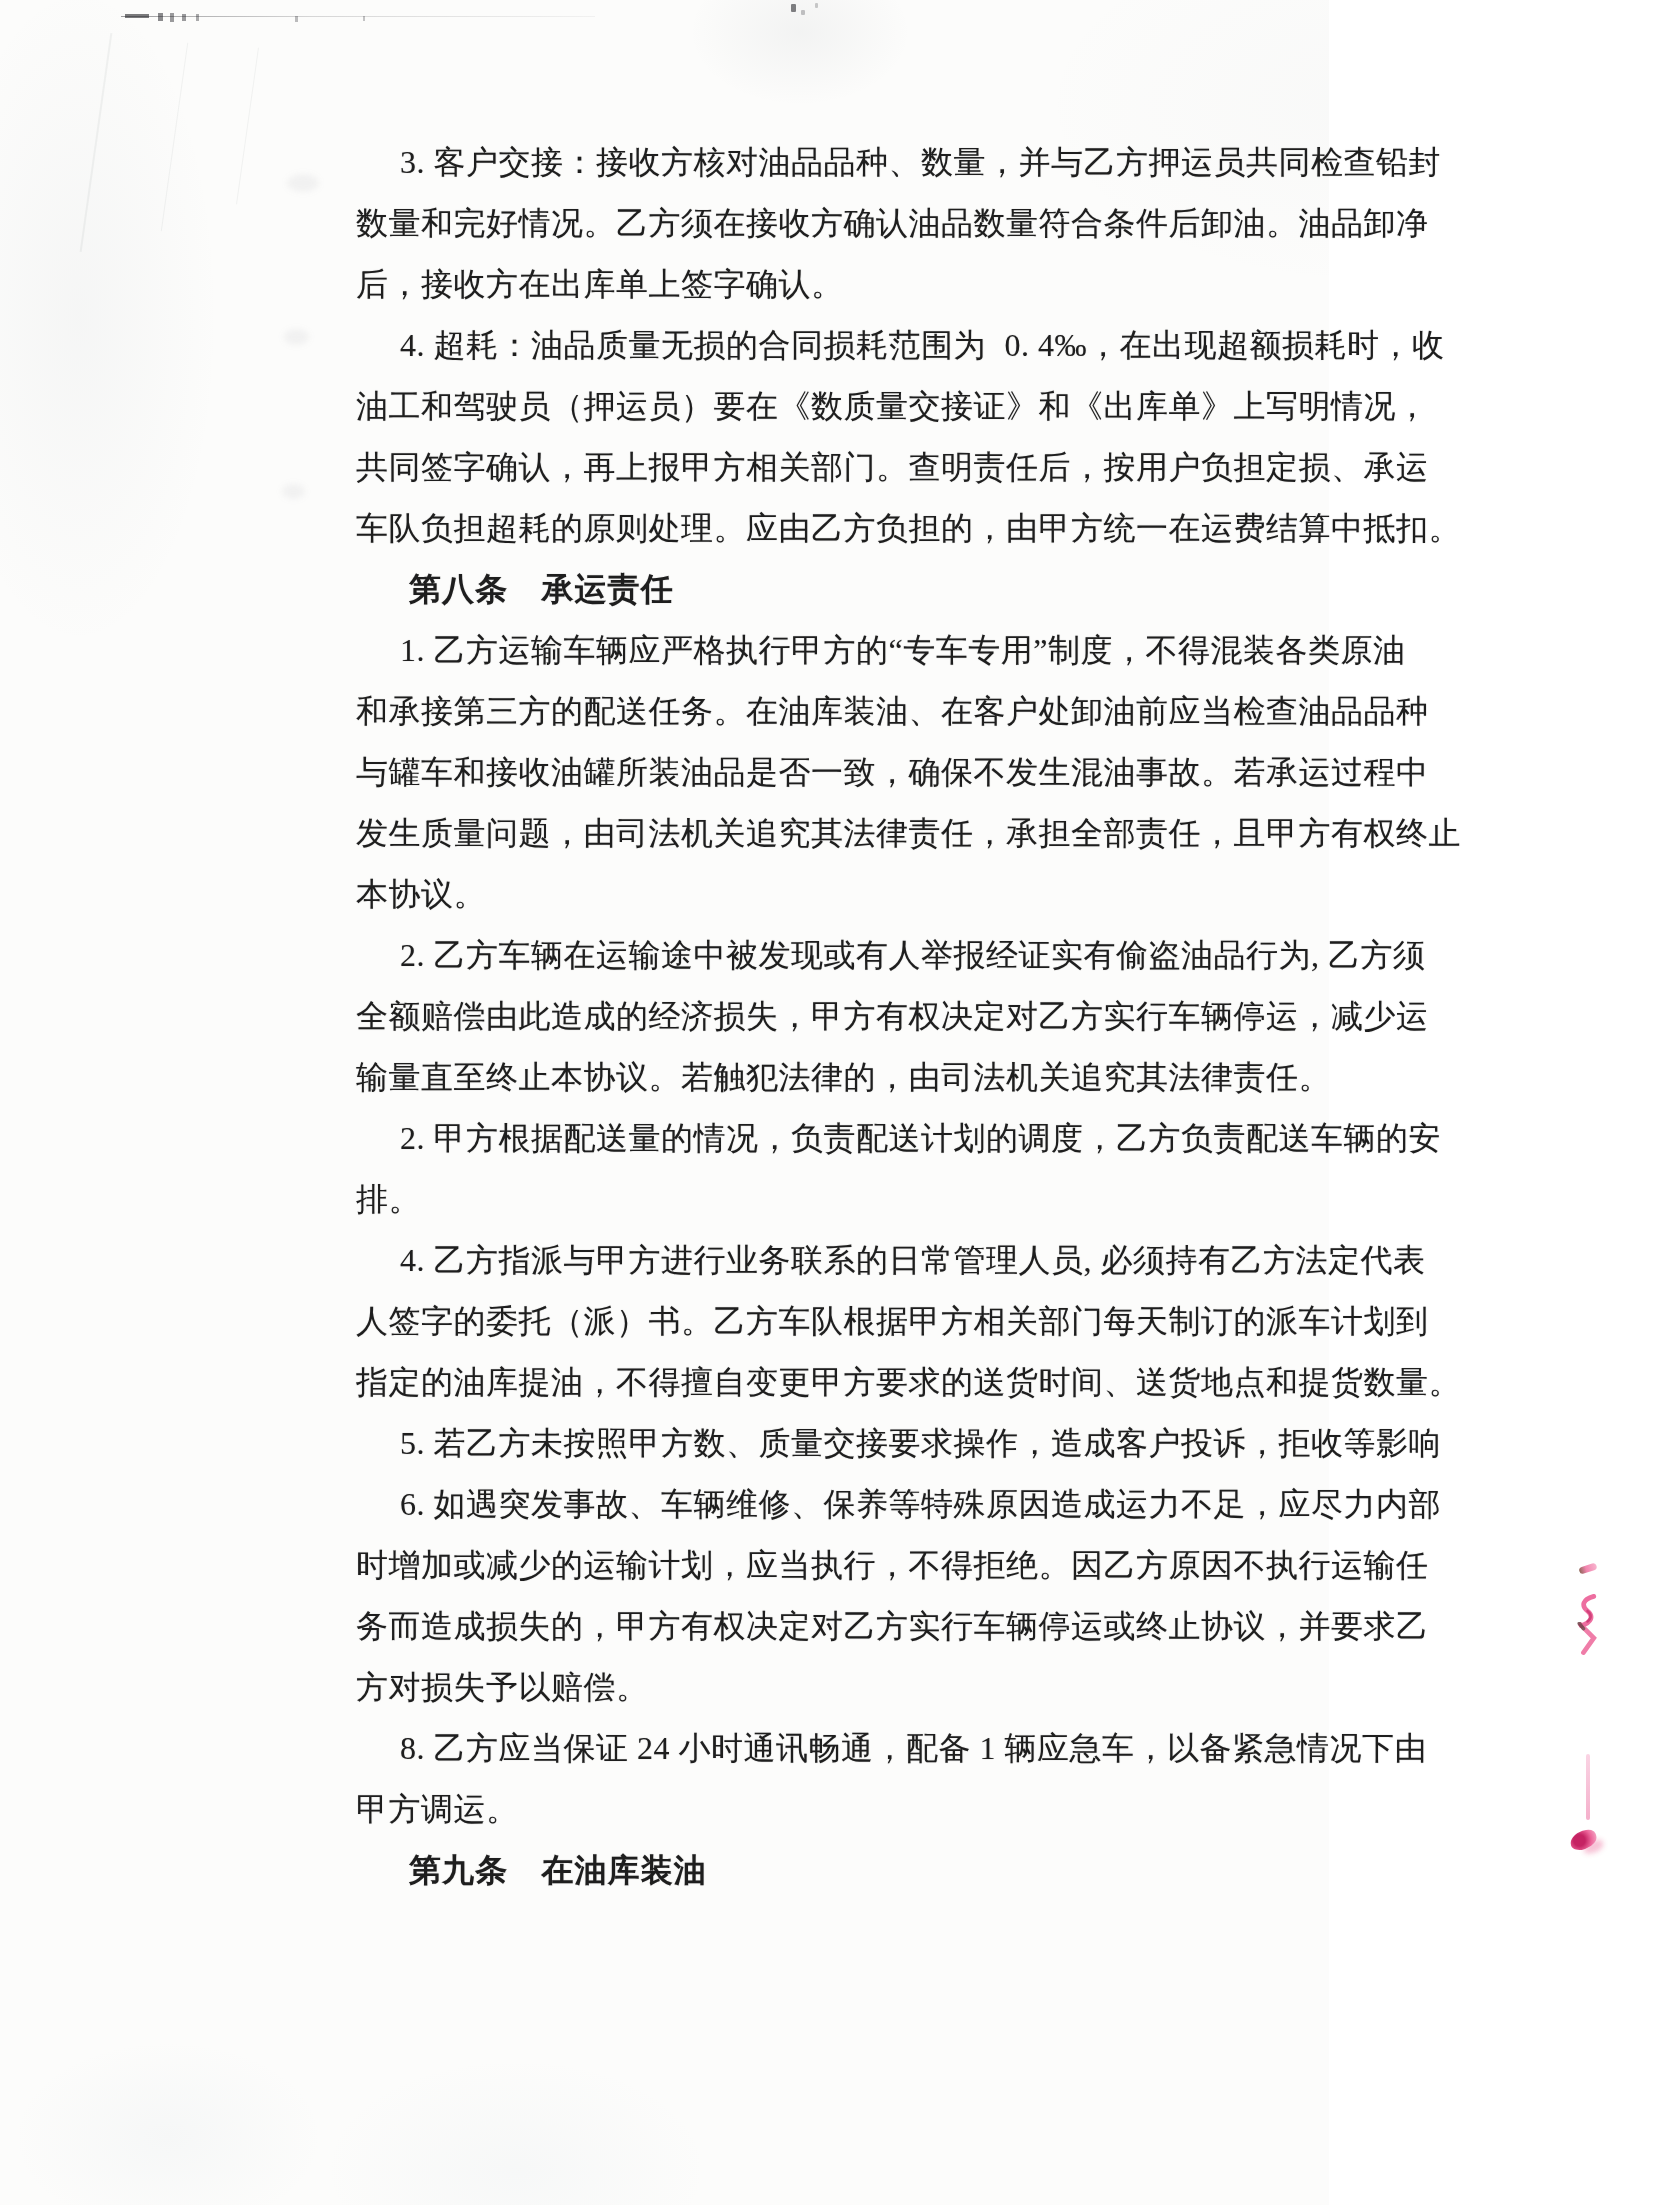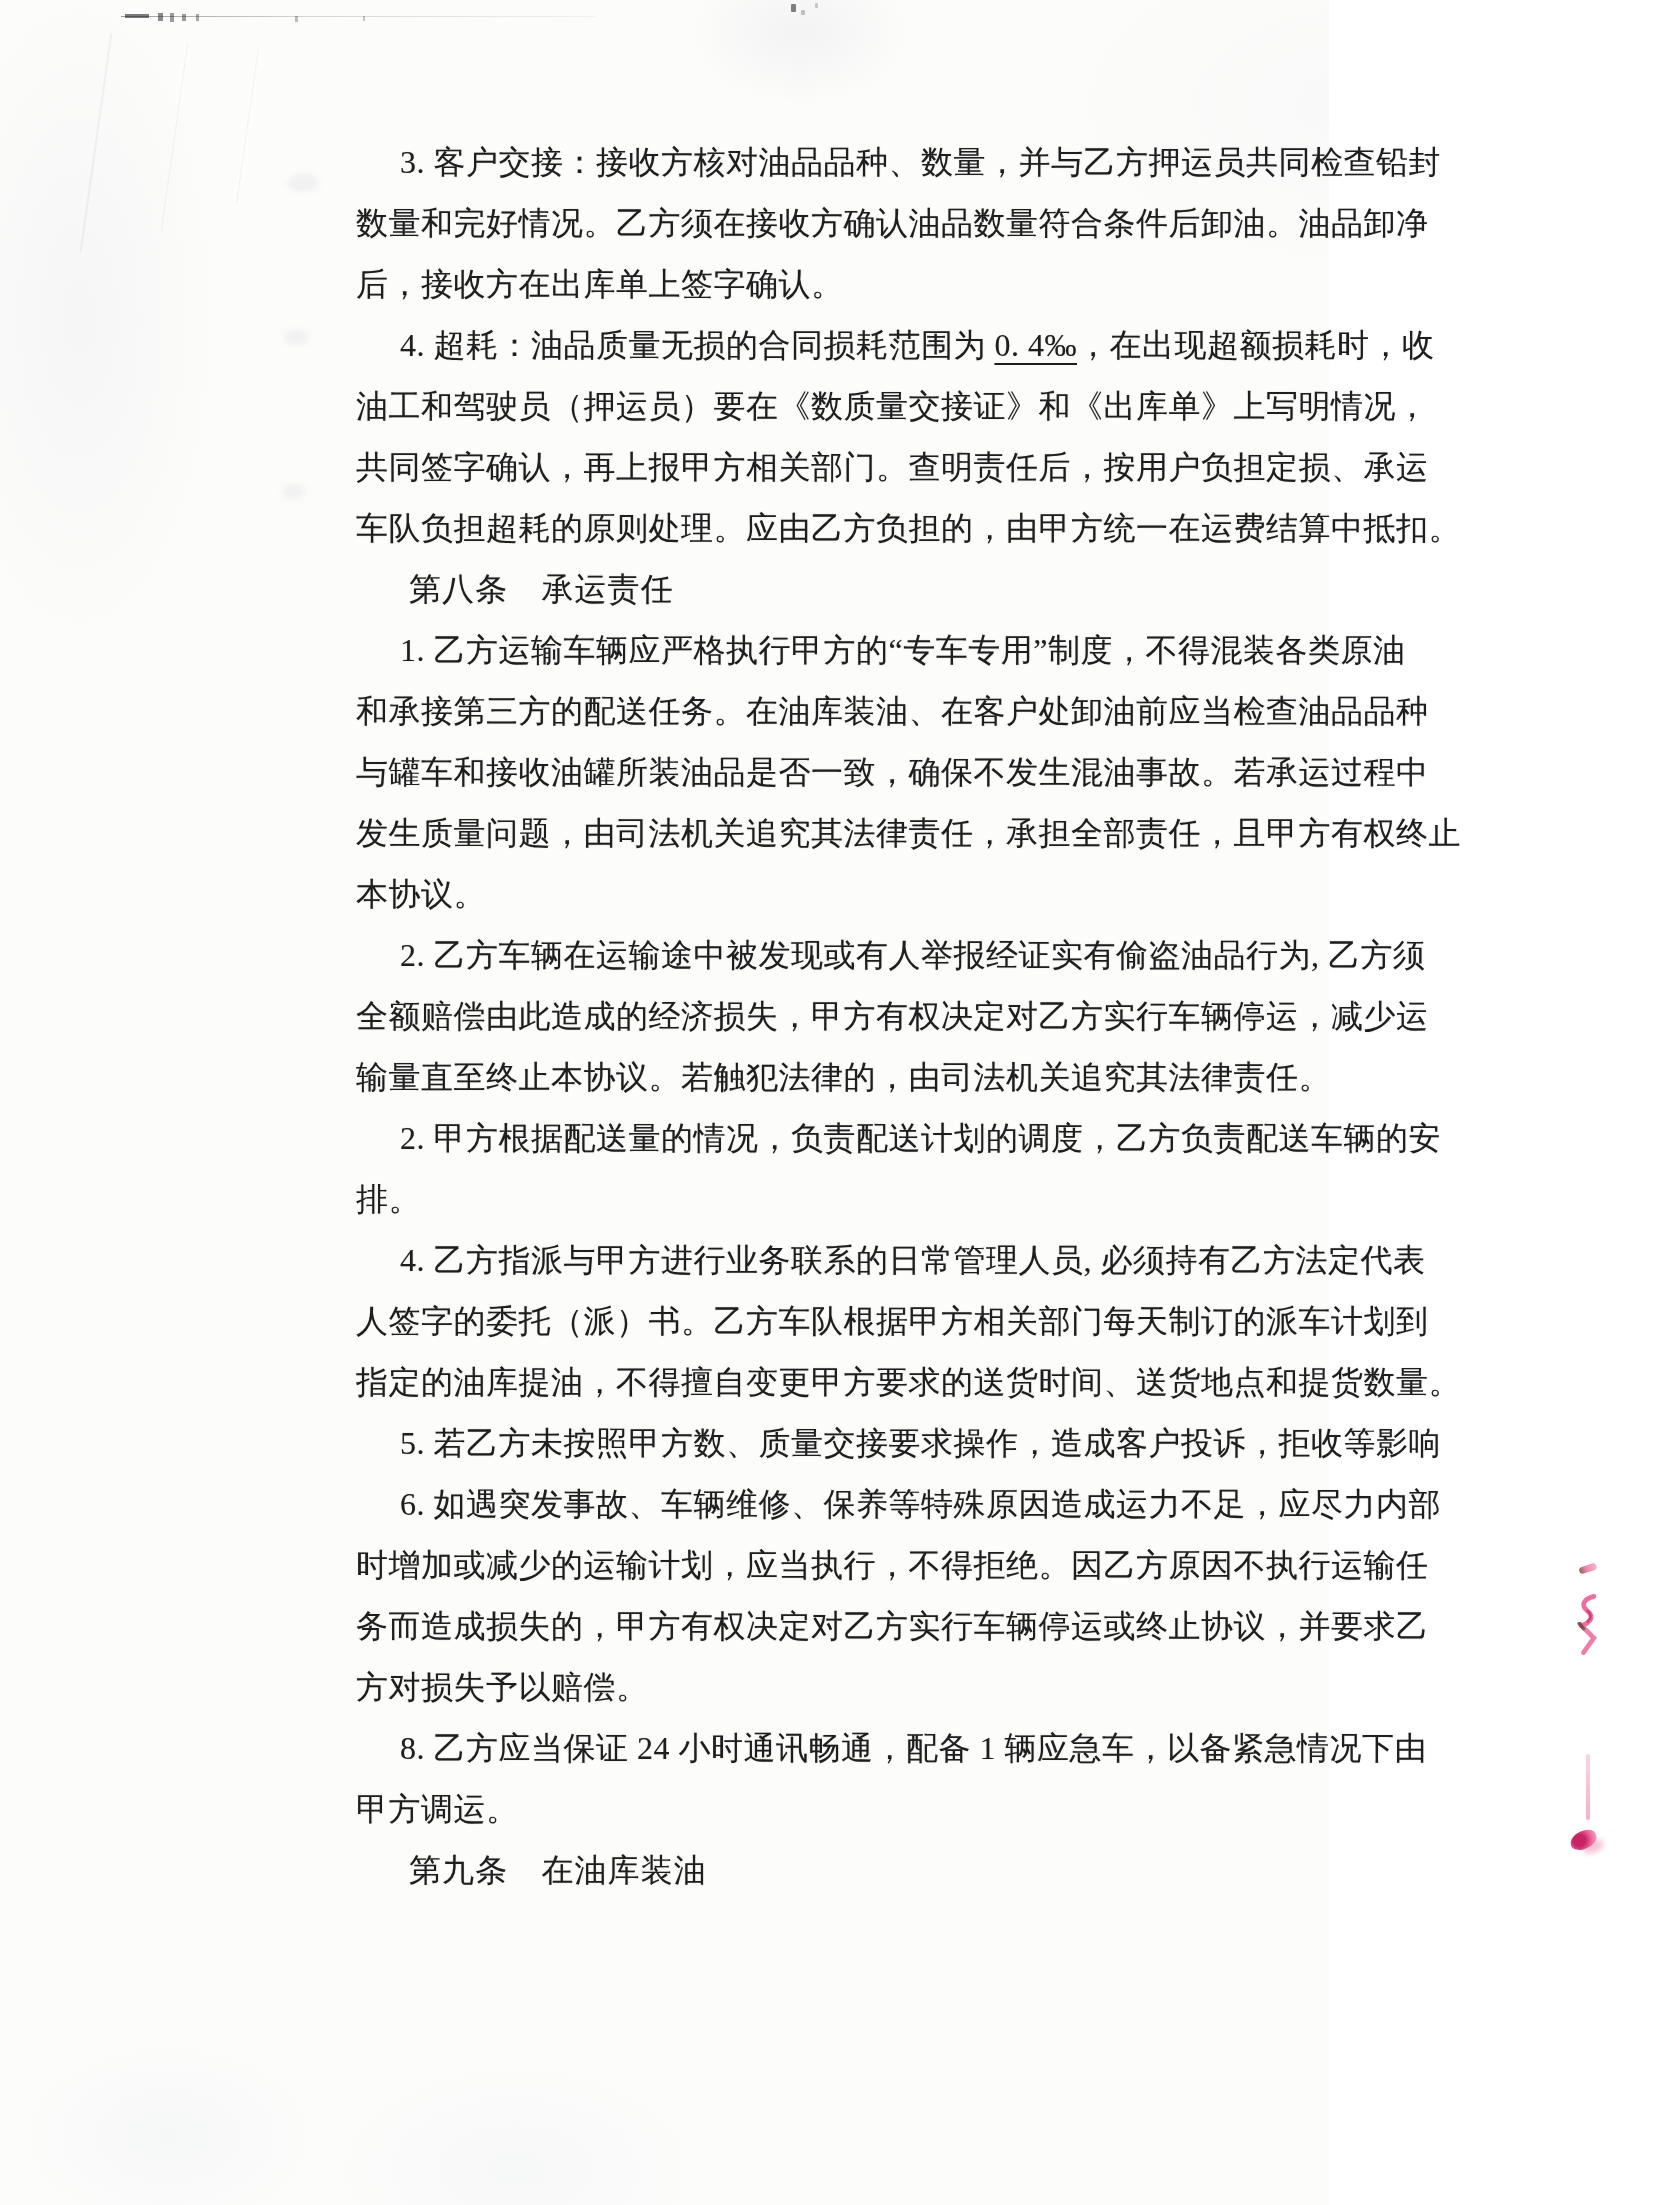--- a/index.html
+++ b/index.html
@@ -41,25 +41,25 @@
   
   .textblock{
     position:absolute;left:356px;top:132px;width:1132px;
     color:var(--ink);
     font-size:32px;
     letter-spacing:0.5px;
     text-shadow:0 0 1.1px rgba(30,30,30,.32);
   }
   .line{height:61px;line-height:61px;white-space:nowrap;}
   .line.indent{padding-left:44px;}
-  .line.heading{padding-left:53px;font-weight:normal;letter-spacing:1.1px;}
+  .line.heading{padding-left:53px;font-weight:bold;letter-spacing:1.1px;}
   .seg.u{
-    text-decoration:underline;
     text-underline-offset:7.4px;
     text-decoration-thickness:2.1px;
+    margin-left:10px;
   }
 
   
   .redmark{position:absolute;pointer-events:none;}
   .rm-dash{
     left:1579px;top:1565px;width:18px;height:7.4px;border-radius:4.2px;
     background:linear-gradient(90deg,#7a4a3a,#ef6fa0 40%,#f6a8c6);
     transform:rotate(-18deg);opacity:.85;
   }
   .rm-scurve{left:1576px;top:1594px;width:23px;height:34px;opacity:.9;}

